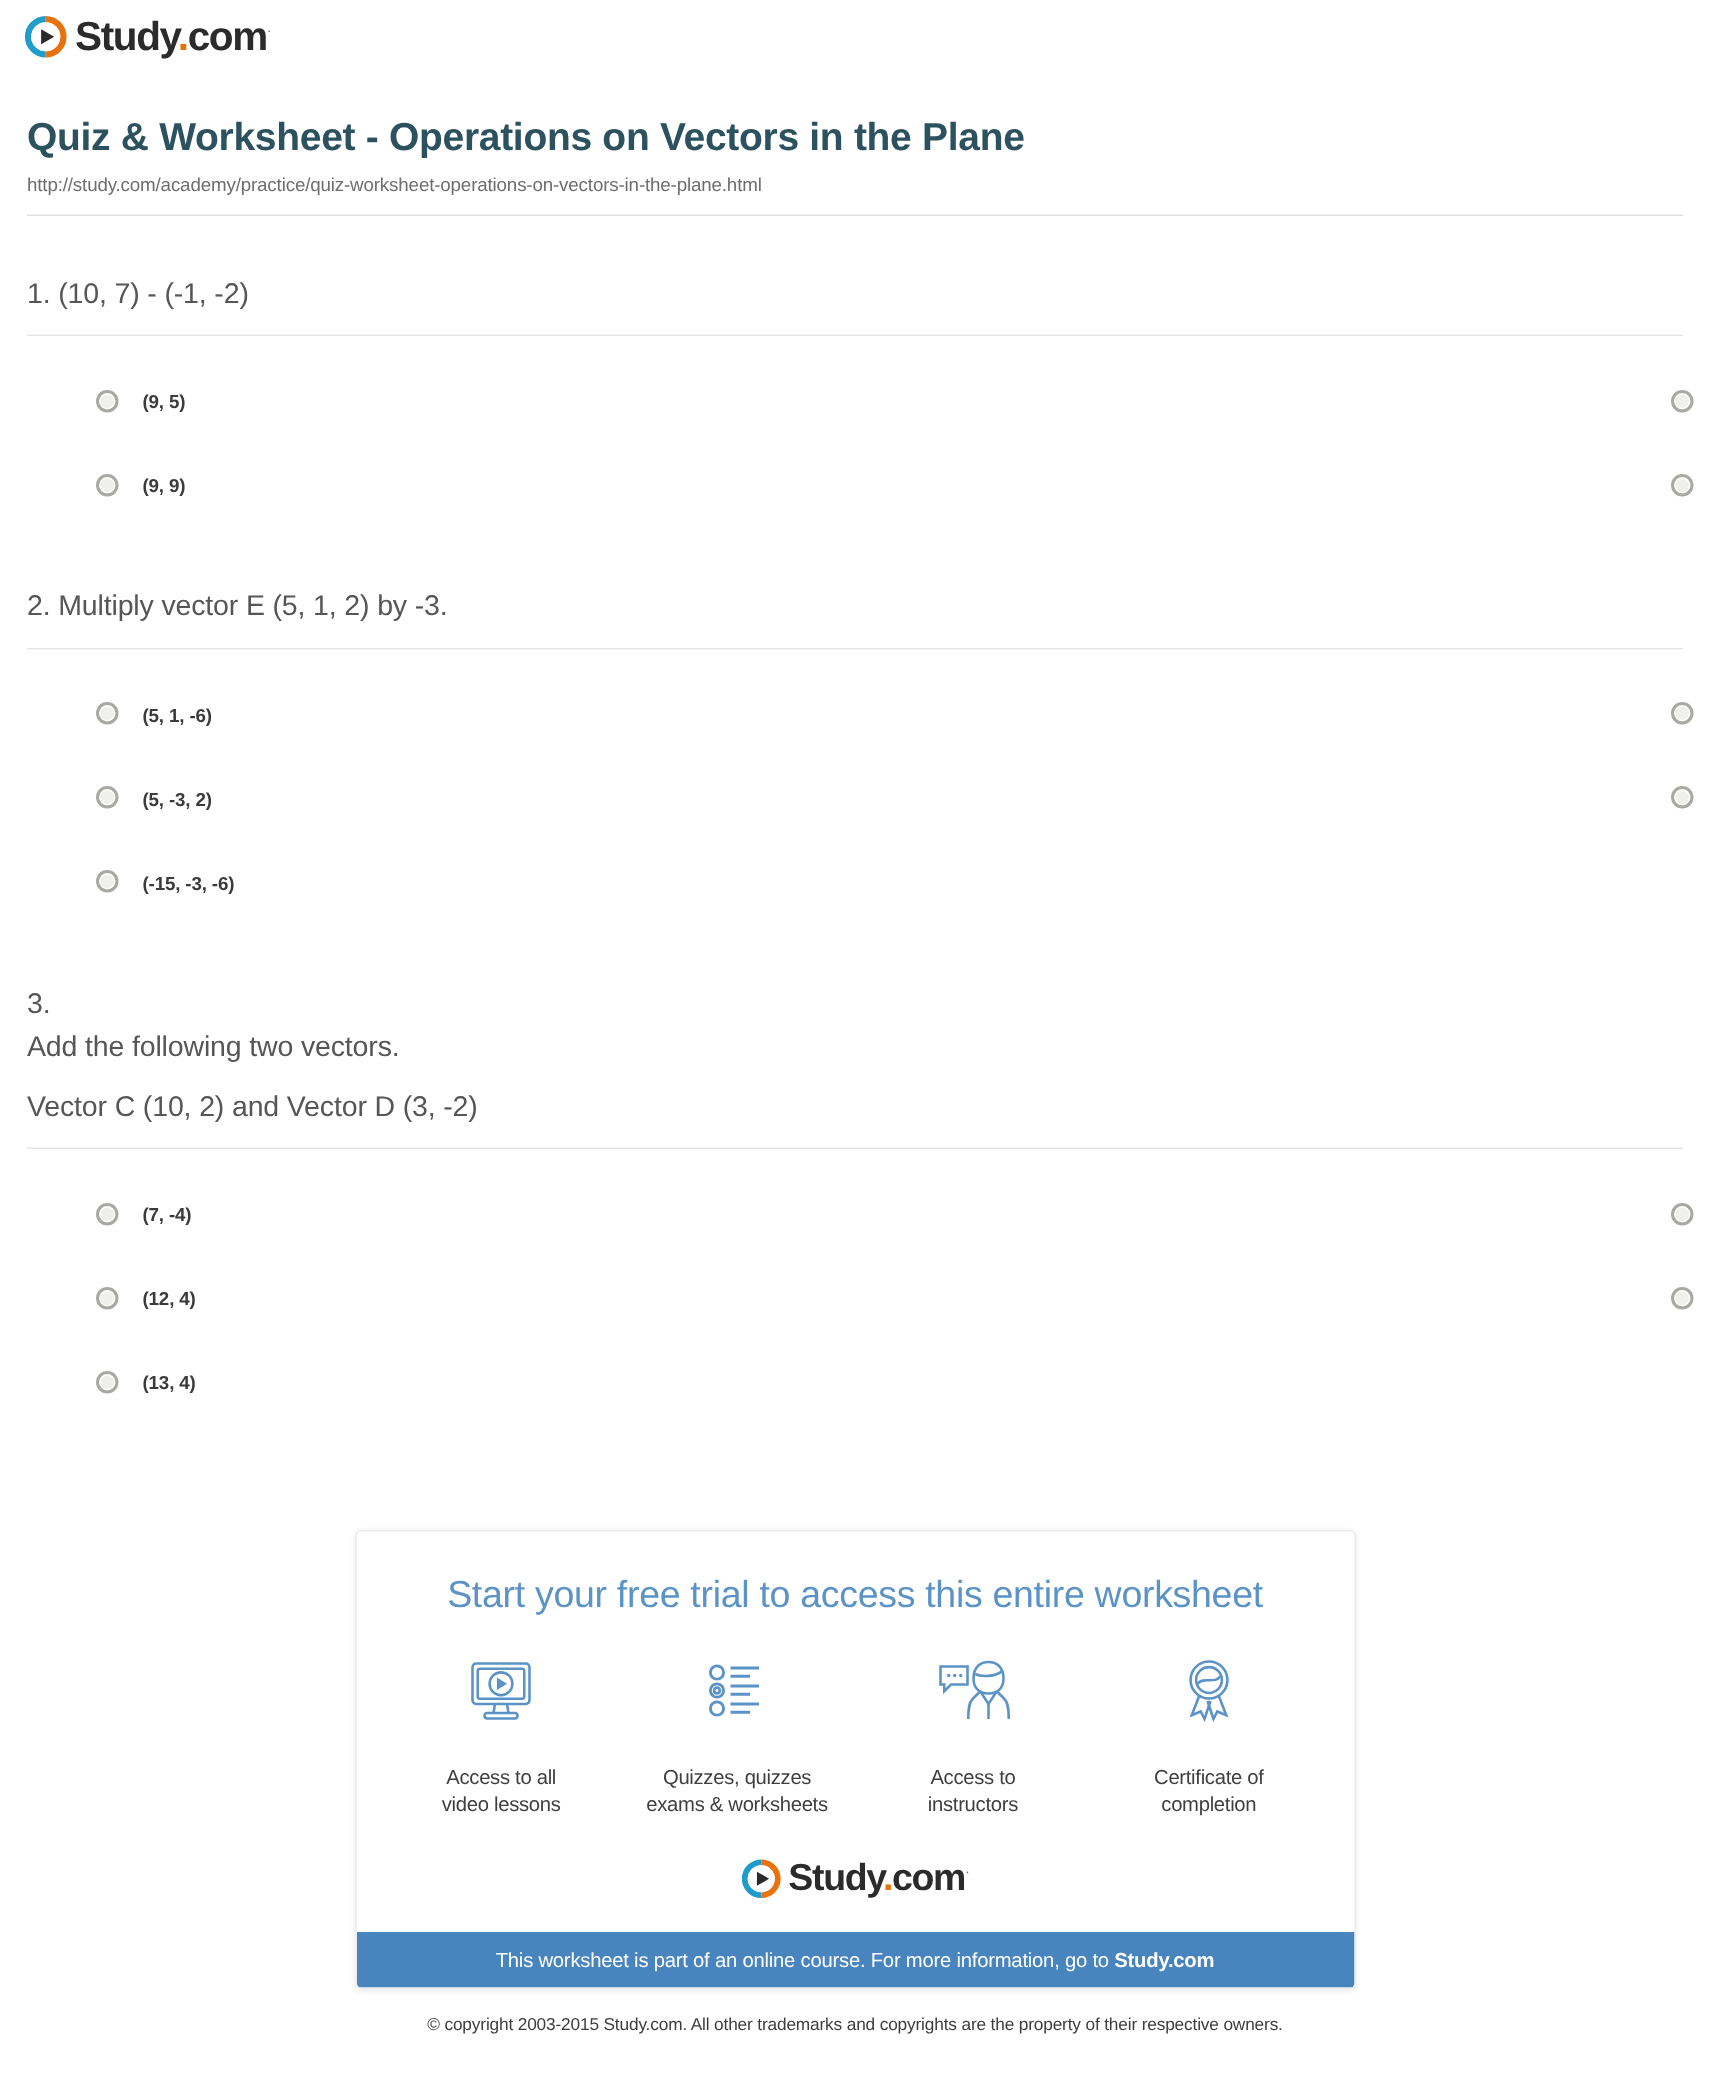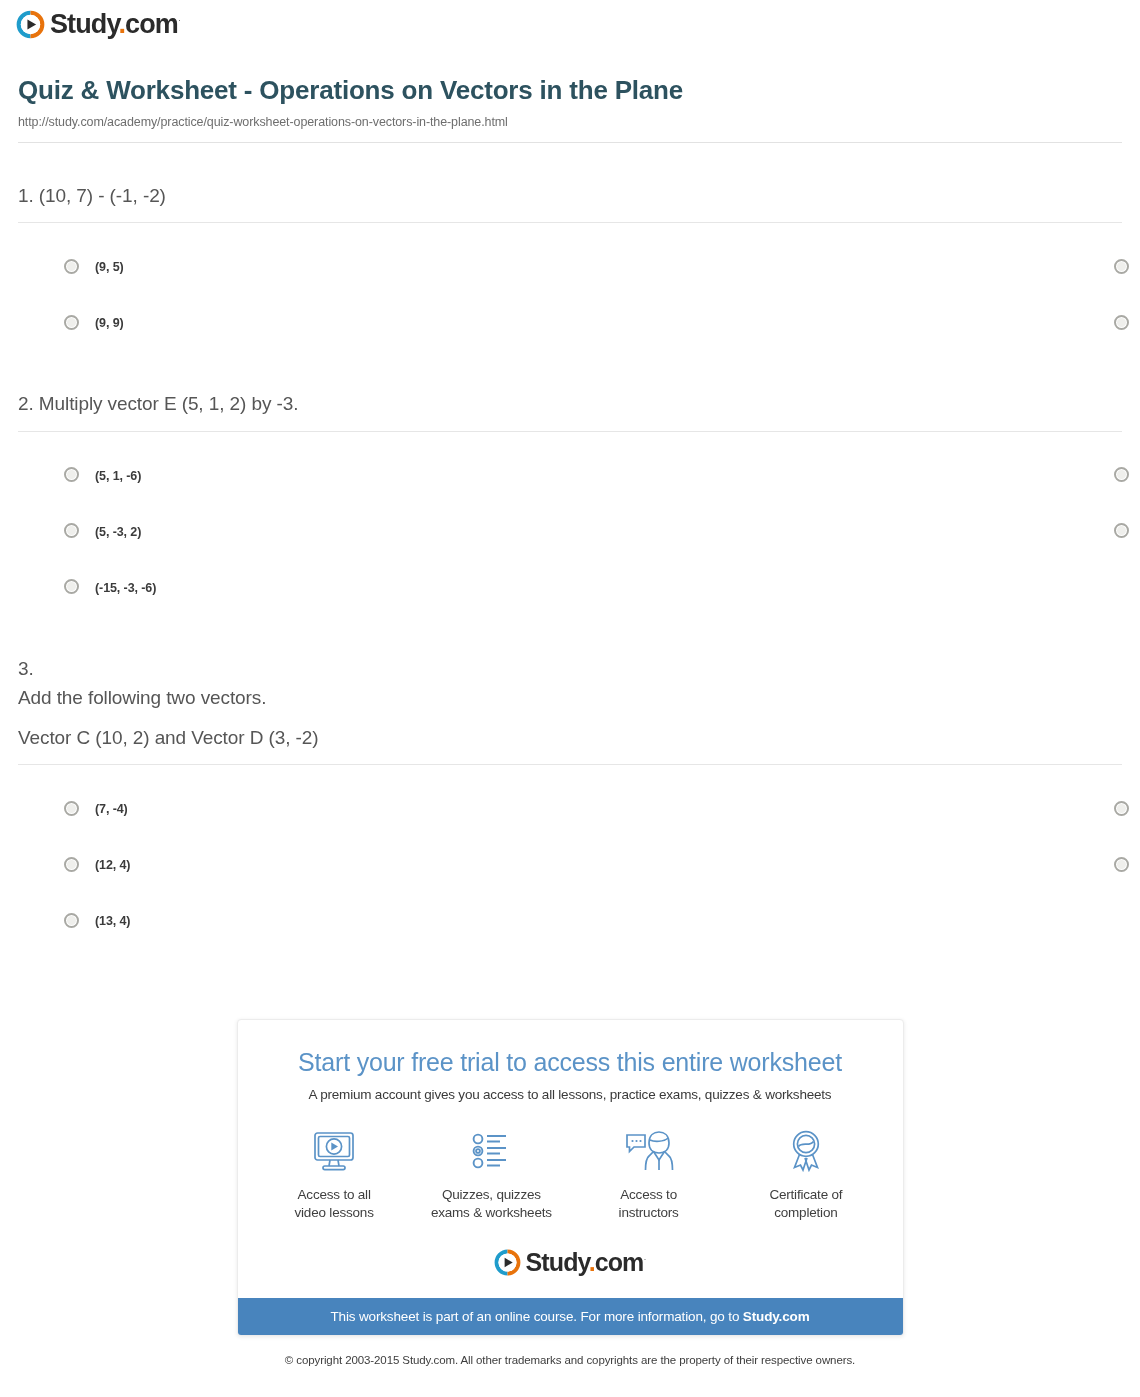--- a/index.html
+++ b/index.html
@@ -165,21 +165,21 @@
     padding: 0 4px;
   }
   .feature-icon {
     height: 50px;
     display: flex;
     align-items: center;
     justify-content: center;
   }
   .feature-icon svg { display: block; }
   .feature-label {
-    margin-top: 10px;
+    margin-top: 24px;
     font-size: 13.5px;
     color: #3f3f3f;
     line-height: 1.35;
     letter-spacing: -0.2px;
   }
   .promo-logo-row {
     display: flex;
     justify-content: center;
     padding: 26px 0 22px 0;
   }
@@ -325,21 +325,20 @@
       </div>
     </div>
   </div>
 
 </div>
 
 <div class="promo-wrap">
   <div class="promo-card">
 
     <h2 class="promo-headline">Start your free trial to access this entire worksheet</h2>
-    <p class="promo-sub">A premium account gives you access to all lessons, practice exams, quizzes &amp; worksheets</p>
 
     <div class="features">
 
       <div class="feature">
         <div class="feature-icon">
           <svg width="50" height="44" viewBox="0 0 50 44">
             <g fill="none" stroke="#5b93c7" stroke-width="1.7">
               <rect x="6" y="4" width="38" height="27" rx="2.5"></rect>
               <rect x="9.5" y="7.5" width="31" height="20" rx="1.5"></rect>
               <circle cx="25" cy="17.5" r="7.6"></circle>

